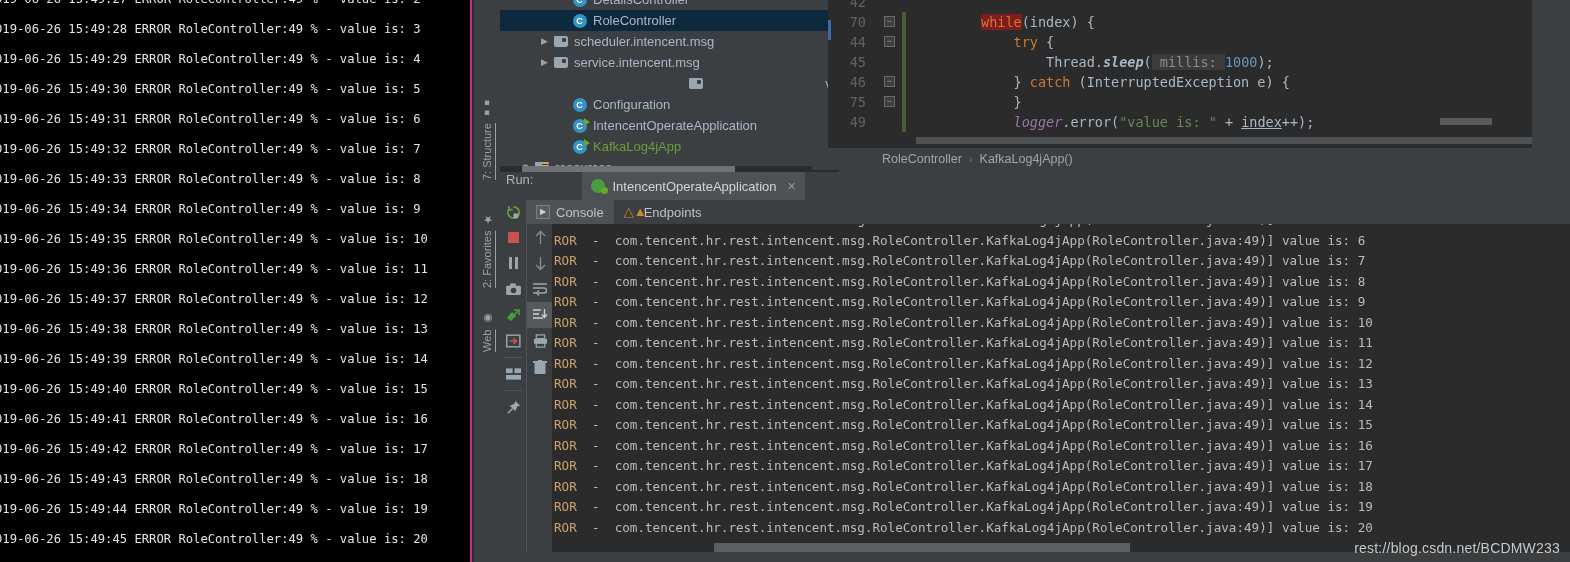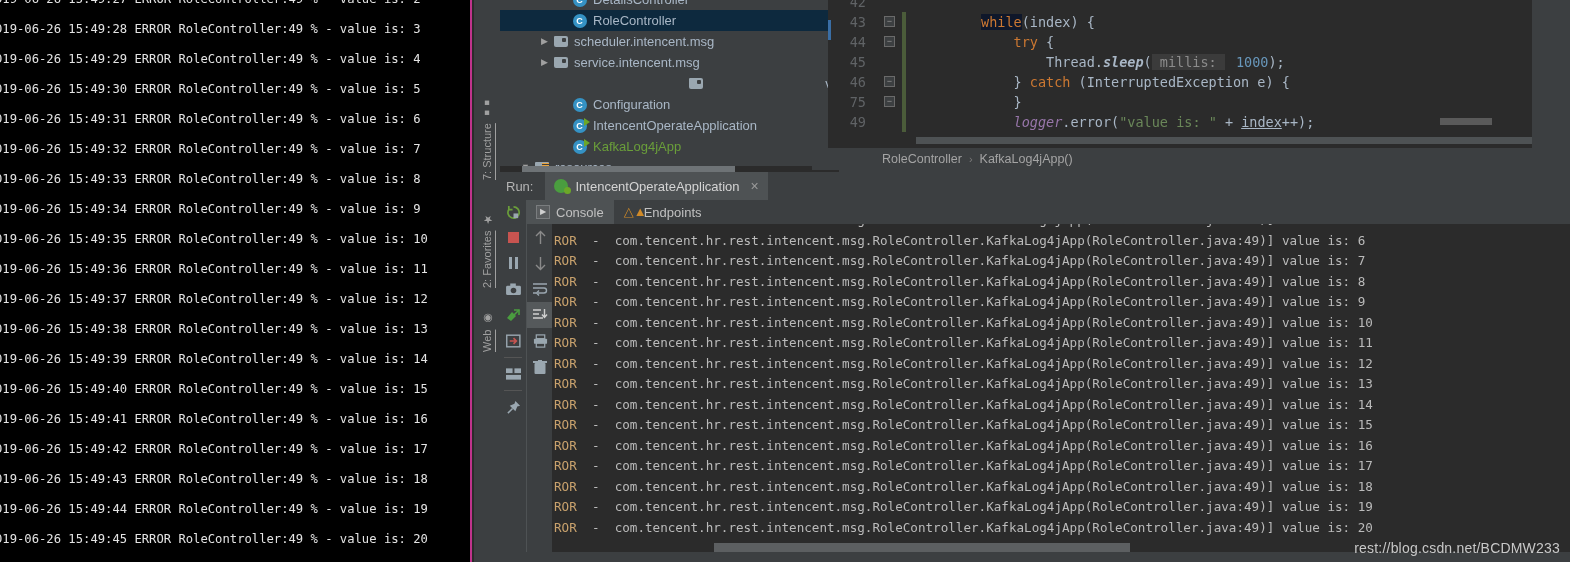--- a/index.html
+++ b/index.html
@@ -90,43 +90,43 @@
   .gut { position: absolute; left: 0; top: 0; width: 44px; height: 20px;
      text-align: right; padding-right: 6px; color: #606366; font-size: 13.5px;
      font-family: "DejaVu Sans Mono", monospace; line-height: 20px; }
   .fold { position: absolute; left: 56px; top: 4px; width: 11px; height: 11px;
      border: 1px solid #6a6a6a; background: #3c3f41; color:#999; font-size:9px; line-height:9px; text-align:center;}
   .stripe { position: absolute; left: 74px; top: 0; width: 4px; height: 20px; background: #4b5c3a; }
   .code { position: absolute; left: 88px; top: 0; height: 20px;
      font-family: "DejaVu Sans Mono", monospace; font-size: 13.5px; line-height: 20px;
      white-space: pre; color: #a9b7c6; }
   .kw { color: #cc7832; }
-  .hl { background: #0f172a; color: #cc7832; }
-  .num { color: #6897bb; padding-left: 11px; }
+  .hl { background: #7f1d1d; color: #cc7832; }
+  .num { color: #6897bb; }
   .str { color: #6a8759; }
   .fld { color: #9876aa; font-style: italic; }
   .mth { color: #a9b7c6; font-style: italic; font-weight: bold; }
   .hint { color: #8c8c8c; background: #3b3b3b; }
   .und { text-decoration: underline; }
   #ed-caret { position: absolute; left: 0; top: 0; width: 3px; height: 20px; background: #3a6ea5; }
   #ed-hscroll { position: absolute; left: 88px; top: 137px; width: 640px; height: 7px; background: #4e5254; }
   #ed-vmark { position: absolute; right: 40px; top: 118px; width: 52px; height: 7px; background: #5a5a5a; }
 
   
   #breadcrumb {
     position: absolute; left: 338px; top: 148px; width: 758px; height: 22px;
     background: #3c3f41; color: #a4a4a4; font-size: 12.5px;
     display: flex; align-items: center; padding-left: 70px; gap: 7px;
   }
   #breadcrumb .sep { color: #7a7a7a; font-size: 11px; }
 
   
   #runbar {
     position: absolute; left: 26px; top: 172px; width: 1070px; height: 28px;
-    background: #3c3f41; display: flex; align-items: center;
+    background: #3c3f41; display: flex; align-items: flex-start; gap: 37px;
   }
   #runbar .runlabel { color: #b4b4b4; font-size: 13px; padding: 0 12px 0 6px; }
   #runtab {
     height: 28px; background: #4e5254; display: flex; align-items: center;
     padding: 0 9px; gap: 7px; color: #d4d4d4; font-size: 13px;
   }
   #runtab .sp-ic { width: 14px; height: 14px; border-radius: 50%; background: #4a9d3f; position: relative; }
   #runtab .sp-ic::after { content:''; position:absolute; right:-3px; bottom:-1px; width:7px;height:7px;
      background:#6ca728; border-radius:50%;}
   #runtab .x { color: #9a9a9a; font-size: 14px; margin-left: 4px; }
@@ -290,21 +290,21 @@
       </div>
 
     <div id="editor">
       <div id="ed-caret" style="top:20px;"></div>
       <div id="ed-lines" style="margin-top: -8px;">
           <div class="eline">
             <span class="gut">42</span>
             <span class="code"></span>
           </div>
           <div class="eline">
-            <span class="gut">43</span>
+            <span class="gut">70</span>
             <span class="fold">−</span>
             <span class="stripe"></span>
             <span class="code"><span>        </span><span class="hl">while</span><span>(index) {</span></span>
           </div>
           <div class="eline">
             <span class="gut">44</span>
             <span class="fold">−</span>
             <span class="stripe"></span>
             <span class="code"><span>            </span><span class="kw">try</span><span> {</span></span>
           </div>

